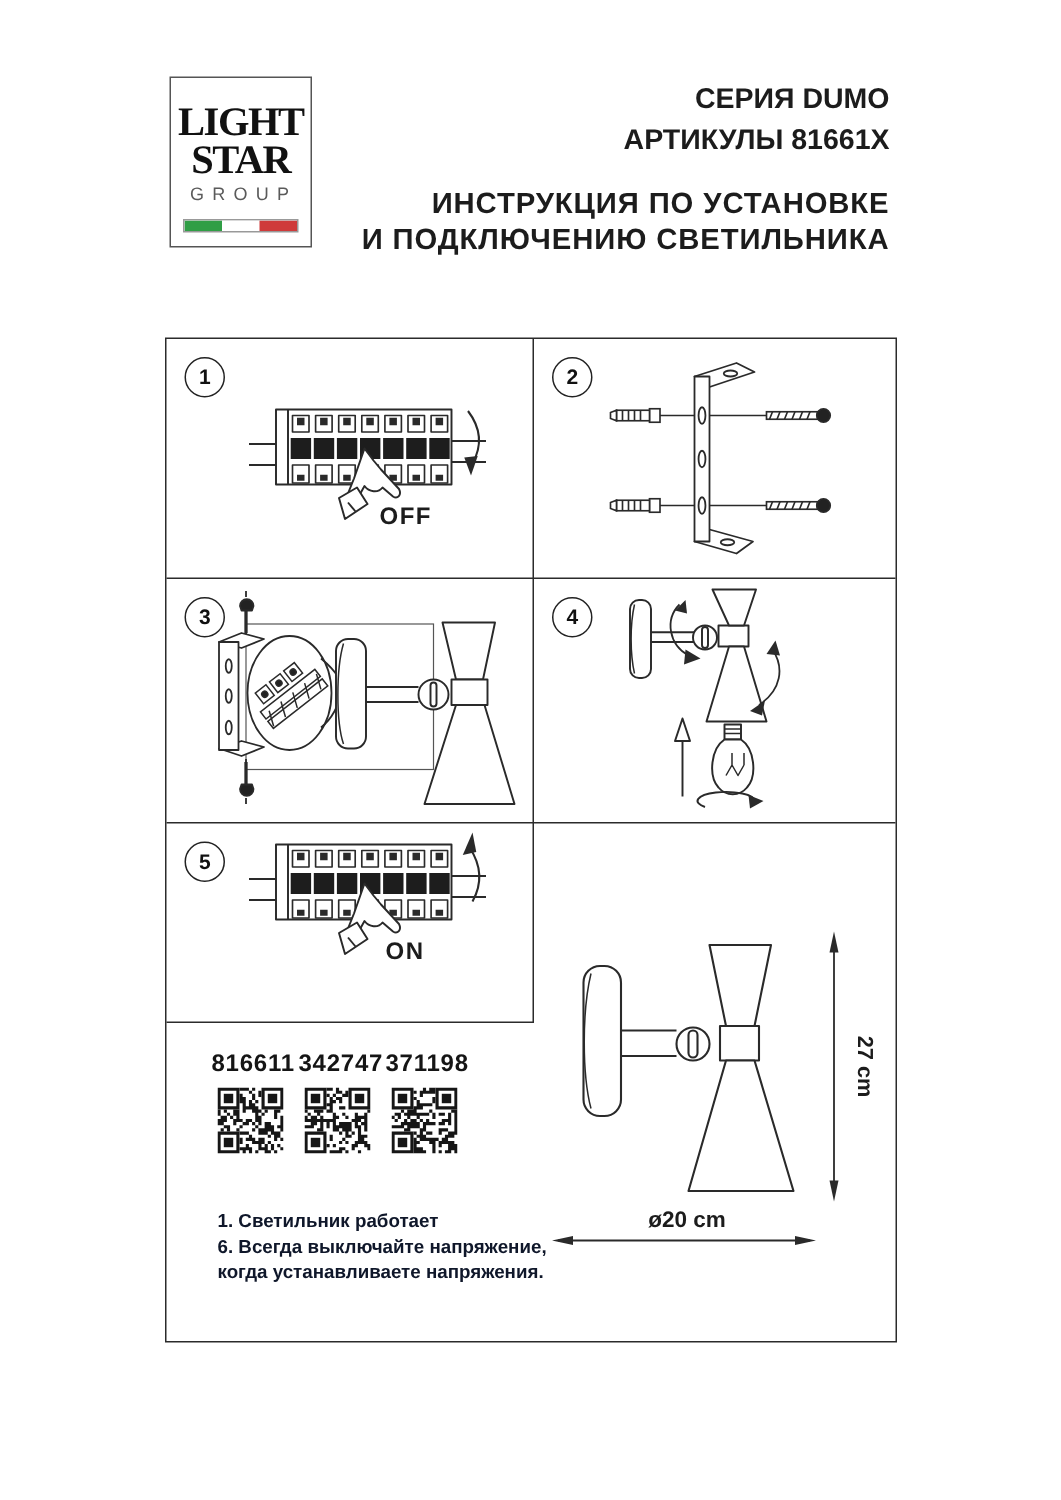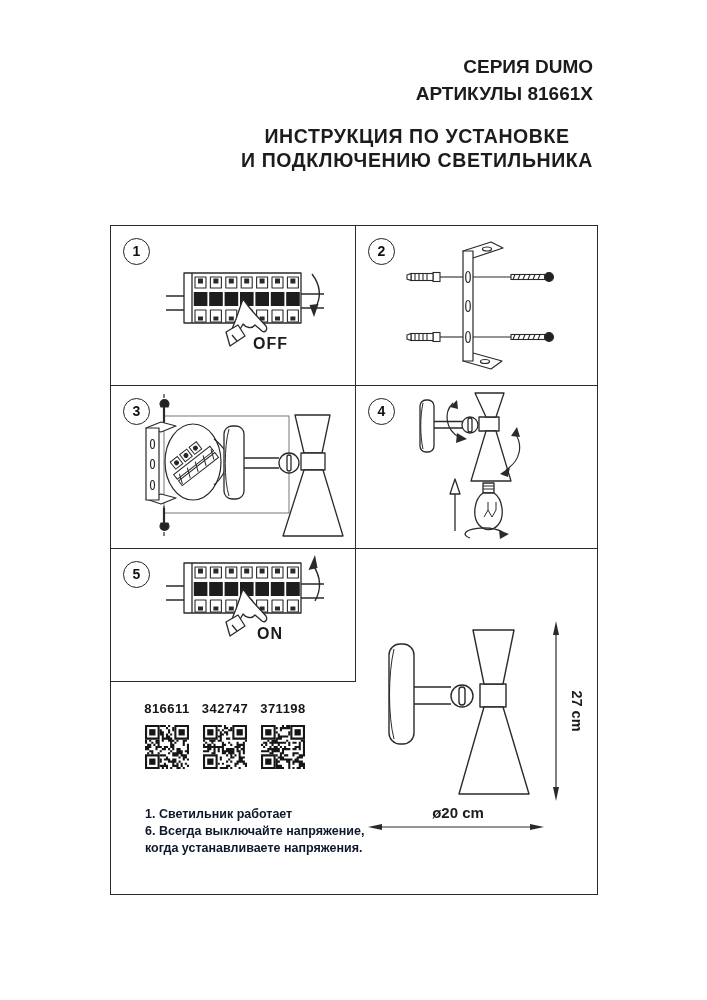--- a/index.html
+++ b/index.html
@@ -9,34 +9,34 @@
   .logo-box{position:absolute;left:113px;top:51px;width:95px;height:114px;
             border:1.5px solid #555;background:#fff;box-sizing:border-box;text-align:center;}
   .logo-word{font-family:"Liberation Serif",serif;font-weight:bold;font-size:27px;
              line-height:25px;letter-spacing:-1px;color:#111;}
   .logo-word.first{margin-top:17px;}
   .logo-group{font-size:12px;letter-spacing:5.5px;color:#5a5a5a;margin-top:3px;margin-left:4px;}
   .logo-flag{position:absolute;left:8px;right:8px;bottom:9px;height:7px;border:1px solid #999;}
   .logo-flag svg{display:block;width:100%;height:100%;}
   .hdr-right{position:absolute;right:114px;top:53px;text-align:right;}
   .hdr-series{font-size:19px;font-weight:bold;line-height:27px;color:#1c1c1c;}
-  .hdr-title{position:absolute;right:114px;top:124px;text-align:center;
+  .hdr-title{position:absolute;right:114px;top:124px;text-align:right;
              font-size:19.5px;font-weight:bold;line-height:24px;letter-spacing:.6px;color:#1c1c1c;}
   
   .main-box{position:absolute;left:110px;top:225px;width:486px;height:668px;
             border:1.6px solid #2b2b2b;box-sizing:content-box;background:#fff;}
   .gline{position:absolute;background:#2b2b2b;}
   .panel{position:absolute;}
   .badge{position:absolute;left:12px;top:12px;width:27px;height:27px;border:1.4px solid #222;
          border-radius:50%;box-sizing:border-box;text-align:center;
          font-size:14px;font-weight:600;line-height:24px;color:#111;background:#fff;}
   svg.draw{position:absolute;overflow:visible;}
   svg.draw text{font-family:"Liberation Sans",sans-serif;fill:#1c1c1c;}
   
-  .code-label{position:absolute;width:52px;text-align:center;font-size:13px;font-weight:bold;
+  .code-label{position:absolute;width:52px;text-align:center;font-size:16px;font-weight:bold;
               letter-spacing:.5px;color:#151515;}
   .qr{position:absolute;width:44px;height:44px;}
   .notes{position:absolute;left:145px;top:806px;width:250px;font-size:12.5px;font-weight:bold;
          line-height:17px;color:#0f172a;}
 </style>
 </head>
 <body>
 
 <div class="page">
 
@@ -60,20 +60,32 @@
         <use href="#brkmod" x="88.6" y="16"></use>
           <use href="#brkmod" x="104" y="16"></use>
         <use href="#brkmod" x="119.4" y="16"></use>
         <path d="M77,40 L70,60 L66,70 L72,74 L77,65 C80,69 86,70 89,66 L96,72 C99,74 102,71 100,67 L88,54 L83,48 Z" fill="#fff"></path>
         <path d="M60,73 L72,66 L79,77 L64,87 Z" fill="#fff"></path>
         <path d="M66,76 L71,82"></path>
       </g>
     </defs>
   </svg>
 
+  <div class="logo-box">
+    <div class="logo-word first">LIGHT</div>
+    <div class="logo-word">STAR</div>
+    <div class="logo-group">GROUP</div>
+    <div class="logo-flag">
+      <svg viewBox="0 0 78 7" preserveAspectRatio="none">
+        <rect x="0" y="0" width="26" height="7" fill="#2f9e45"></rect>
+        <rect x="26" y="0" width="26" height="7" fill="#ffffff"></rect>
+        <rect x="52" y="0" width="26" height="7" fill="#cf3a3a"></rect>
+      </svg>
+    </div>
+  </div>
 
   <div class="hdr-right">
     <div class="hdr-series">СЕРИЯ DUMO</div>
     <div class="hdr-series">АРТИКУЛЫ 81661X</div>
   </div>
   <div class="hdr-title">
     <div>ИНСТРУКЦИЯ ПО УСТАНОВКЕ</div>
     <div>И ПОДКЛЮЧЕНИЮ СВЕТИЛЬНИКА</div>
   </div>
 

